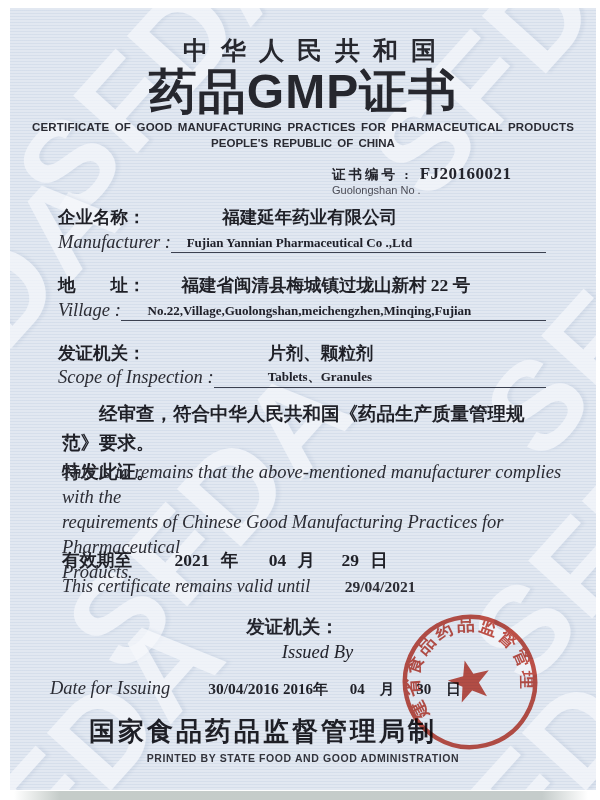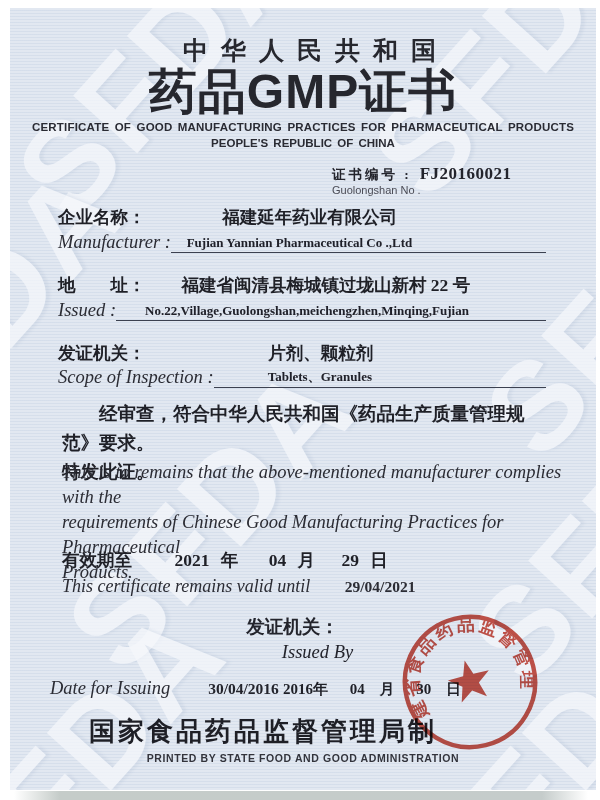--- a/index.html
+++ b/index.html
@@ -127,21 +127,21 @@
         </span>
     </div>
 
     <div class="row r-addr-zh">
       <span class="zh-label">地　　址：</span>
       <span class="fill">
           <span class="zh-value">福建省闽清县梅城镇过垅山新村 22 号</span>
         </span>
     </div>
     <div class="row r-addr-en">
-      <span class="en-label">Issued :</span>
+      <span class="en-label">Village :</span>
       <span class="fill uline">
           <span class="en-value">No.22,Village,Guolongshan,meichengzhen,Minqing,Fujian</span>
         </span>
     </div>
 
     <div class="row r-scope-zh">
       <span class="zh-label">发证机关：</span>
       <span class="fill">
           <span class="zh-value">片剂、颗粒剂</span>
         </span>

